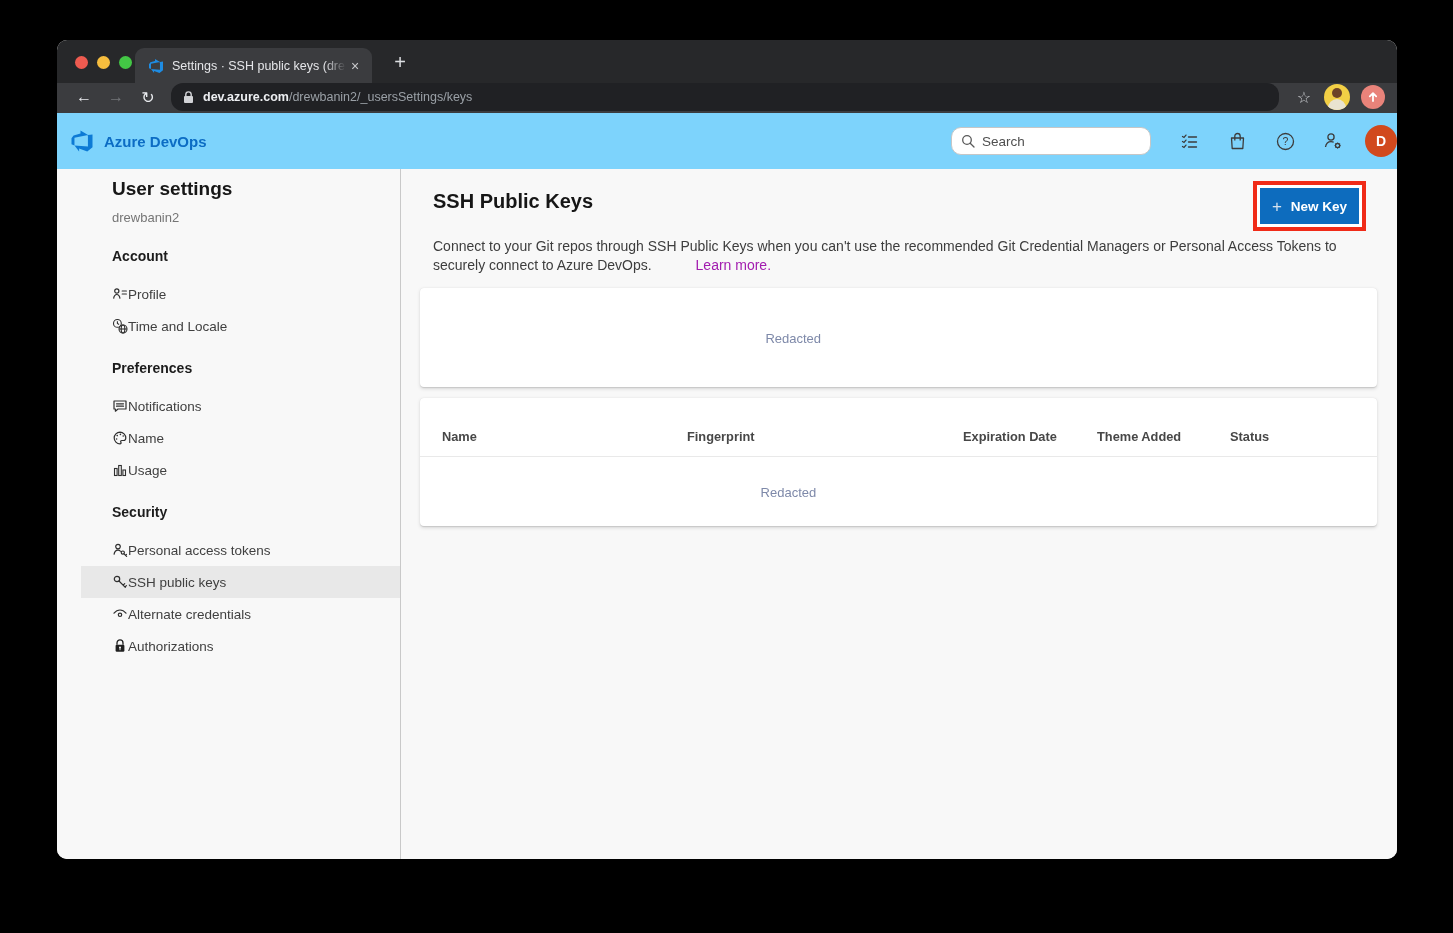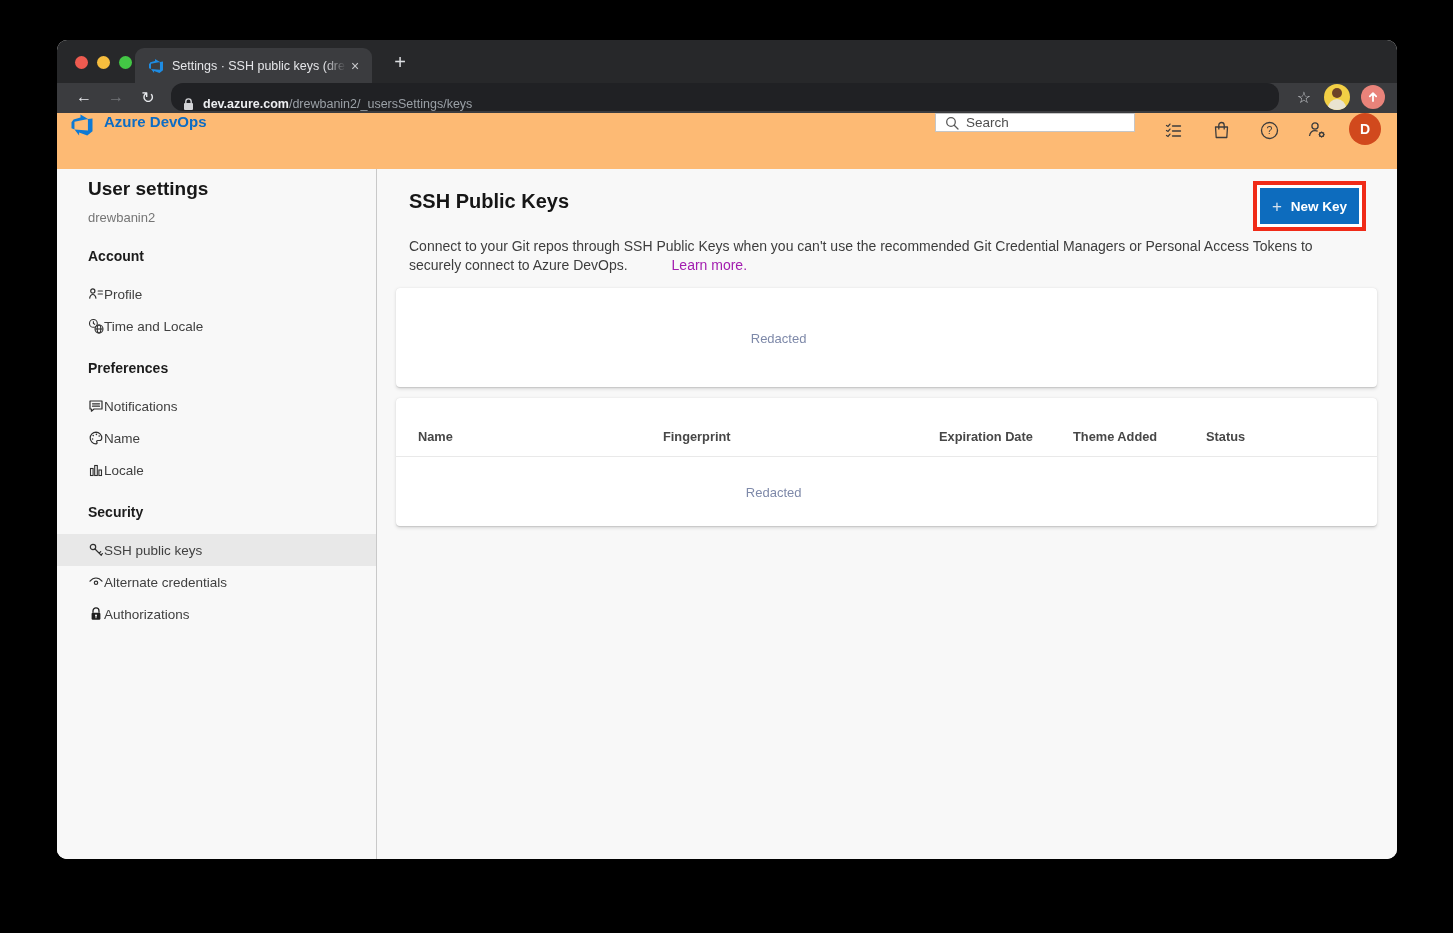--- a/index.html
+++ b/index.html
@@ -32,53 +32,53 @@
             align-items:center; justify-content:center; color:#dcdee1; font-size:20px;
             font-weight:400; cursor:pointer; }
 
   
   .toolbar { height:30px; background:#3b3c3f; display:flex; align-items:center;
              padding:0 12px 2px 14px; flex:0 0 auto; }
   .nav-btn { width:26px; height:24px; display:flex; align-items:center; justify-content:center;
              font-size:16px; color:#e8eaed; margin-right:6px; }
   .nav-btn.disabled { color:#74767a; }
   .omnibox { flex:1; height:28px; margin:0 12px 0 4px; background:#202124; border-radius:12px;
-             display:flex; align-items:flex-end; padding:0 12px; min-width:0; }
+             display:flex; align-items:center; padding:0 12px; min-width:0; }
   .url { font-size:12.5px; margin-left:9px; white-space:nowrap; overflow:hidden; }
   .url .domain { color:#eceef1; font-weight:700; }
   .url .path { color:#9aa0a6; font-weight:400; }
   .chrome-star { font-size:16px; color:#caccd0; margin:0 6px; }
   .chrome-avatar { width:26px; height:26px; border-radius:50%; background:#f2cf45; margin:0 7px;
                    position:relative; overflow:hidden; }
   .chrome-avatar .head { position:absolute; left:8px; top:4px; width:10px; height:10px;
                          border-radius:50%; background:#6d4327; }
   .chrome-avatar .body { position:absolute; left:4px; top:15px; width:18px; height:12px;
                          border-radius:9px 9px 0 0; background:#e9e3d0; }
   .chrome-update { width:24px; height:24px; border-radius:50%; background:#e9837a; margin-left:4px;
                    display:flex; align-items:center; justify-content:center; }
 
   
   .app { flex:1; display:flex; flex-direction:column; min-height:0; background:#f8f8f8; }
-  .app-header { height:56px; background:#fdba74; display:flex; 
-                padding:0 16px 0 13px; flex:0 0 auto; }
+  .app-header { height:56px; background:#7dd3fc; display:flex; align-items:center;
+                padding:0 0 0 13px; flex:0 0 auto; }
   .brand-title { margin-left:10px; font-size:15px; font-weight:700; color:#0c6cc4; }
   .spacer { flex:1; }
-  .searchbox { width:200px; height:19px; border:1px solid #c6c6c6; border-radius:0;
+  .searchbox { width:200px; height:28px; border:1px solid #c6c6c6; border-radius:10px;
                background:#fff; display:flex; align-items:center; padding:0 9px; margin-right:14px; }
   .searchbox input { border:none; outline:none; flex:1; min-width:0; margin-left:7px;
                      font-size:13.5px; color:#262626; background:transparent;
                      font-family:"Liberation Sans", sans-serif; }
   .searchbox input::placeholder { color:#4f4f4f; opacity:1; }
   .hd-icon-btn { width:48px; height:34px; display:flex; align-items:center; justify-content:center;
                  cursor:pointer; }
   .user-avatar { width:32px; height:32px; border-radius:50%; background:#d1491d; color:#fff;
                  font-size:14px; font-weight:700; display:flex; align-items:center;
                  justify-content:center; margin-left:8px; cursor:pointer; }
 
-  .app-body { flex:1; display:flex; min-height:0; }
+  .app-body { flex:1; display:flex; min-height:0;padding-left:24px; }
 
   
   .sidebar { width:320px; flex:0 0 auto; border-right:1px solid #c9c9c9; padding-top:8px;
              background:#f8f8f8; overflow:hidden; }
   .side-title { margin:0 0 0 31px; font-size:19px; font-weight:700; color:#171717; line-height:24px; }
   .side-org { margin:9px 0 0 31px; font-size:13px; color:#757575; line-height:16px; }
   .side-section-title { margin:16px 0 12px 31px; font-size:14px; font-weight:700; color:#1c1c1c;
                         line-height:20px; }
   .side-section-title.first { margin-top:20px; }
   .side-item { height:32px; display:flex; align-items:center; padding-left:31px; cursor:pointer; }
@@ -271,24 +271,35 @@
             <span class="s-label">Name</span>
           </div>
           <div class="side-item">
             <span class="s-icon">
               <svg width="16" height="16" viewBox="0 0 16 16" fill="none" stroke="#2f2f2f" stroke-width="1.1">
                   <rect x="2.5" y="6.5" width="2.6" height="7"></rect>
                   <rect x="6.7" y="3.5" width="2.6" height="10"></rect>
                   <rect x="10.9" y="8" width="2.6" height="5.5"></rect>
                 </svg>
             </span>
-            <span class="s-label">Locale</span>
+            <span class="s-label">Usage</span>
           </div>
 
           <div class="side-section-title">Security</div>
+          <div class="side-item">
+            <span class="s-icon">
+              <svg width="16" height="16" viewBox="0 0 16 16" fill="none" stroke="#2f2f2f" stroke-width="1.2">
+                  <circle cx="6" cy="4.6" r="2.3"></circle>
+                  <path d="M2 12.6c.5-3 2.1-4.4 4-4.4 1.1 0 2.1.5 2.8 1.4"></path>
+                  <circle cx="10.8" cy="10.6" r="1.6"></circle>
+                  <path d="M12 11.8l2.6 2.6M13.5 13.3l1-1" stroke-linecap="round"></path>
+                </svg>
+            </span>
+            <span class="s-label">Personal access tokens</span>
+          </div>
           <div class="side-item selected">
             <span class="s-icon">
               <svg width="16" height="16" viewBox="0 0 16 16" fill="none" stroke="#2f2f2f" stroke-width="1.2">
                   <circle cx="5" cy="5" r="2.7"></circle>
                   <path d="M7 7l6.3 6.3M11.2 11.2l1.5-1.5M13 13l1.4-1.4" stroke-linecap="round"></path>
                 </svg>
             </span>
             <span class="s-label">SSH public keys</span>
           </div>
           <div class="side-item">

